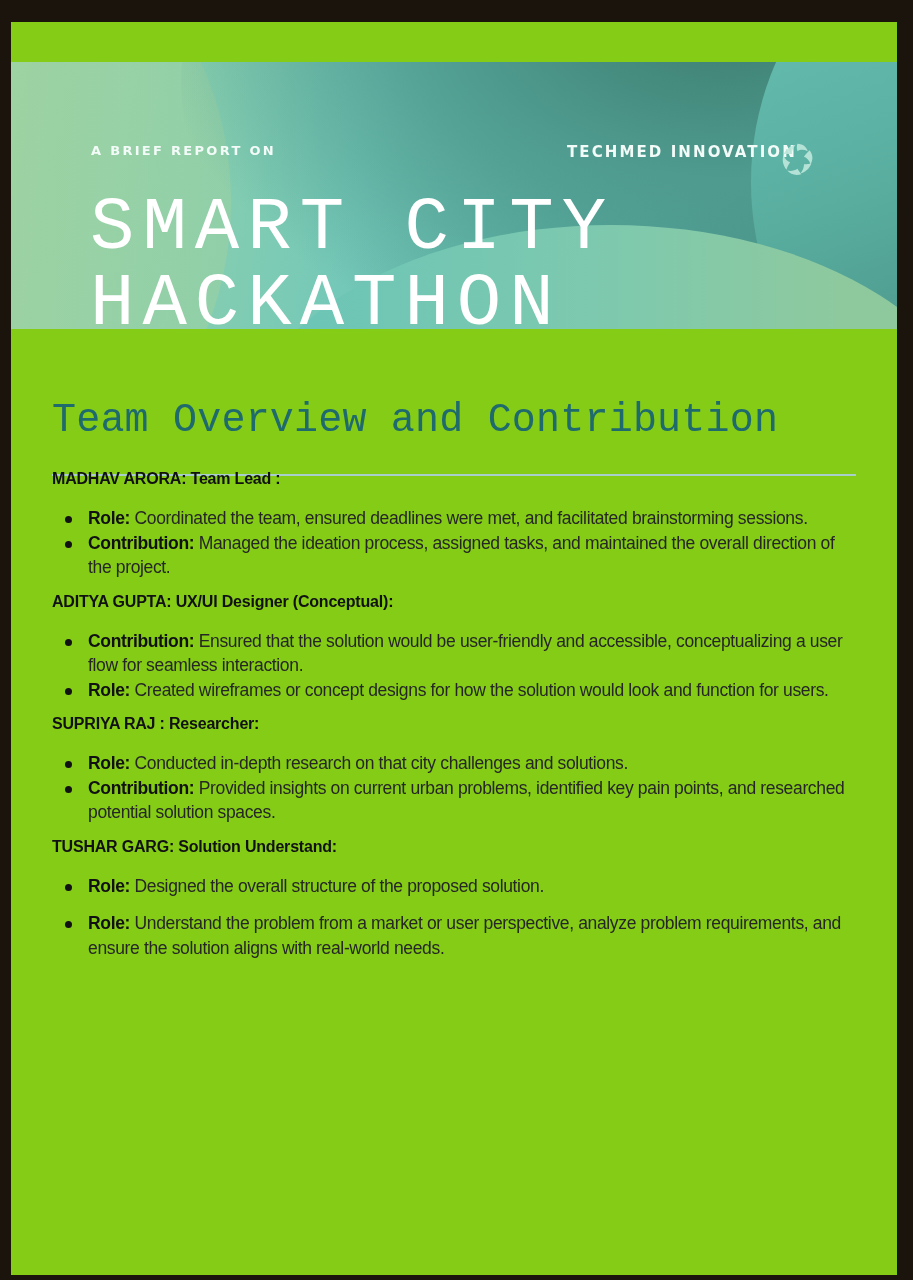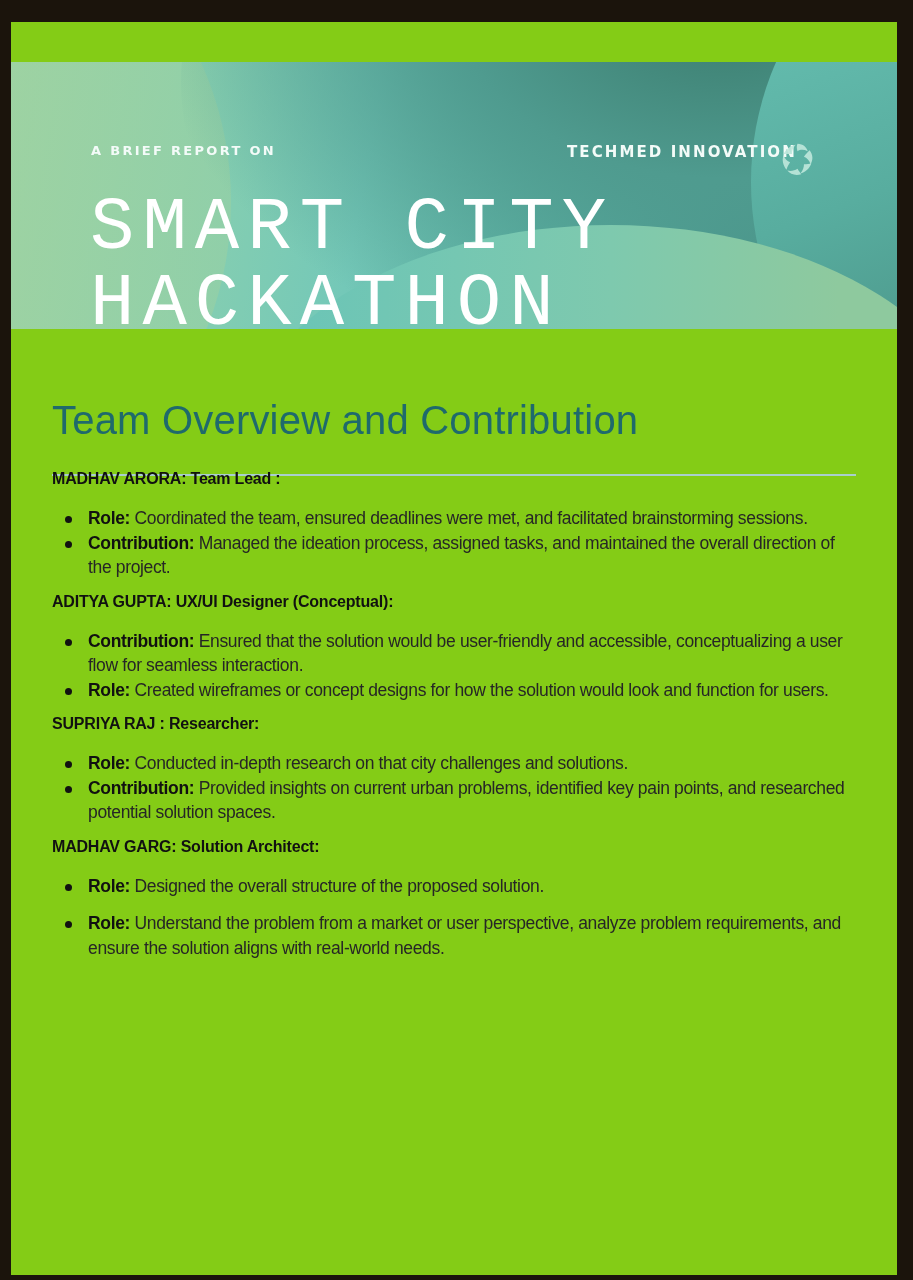--- a/index.html
+++ b/index.html
@@ -75,21 +75,21 @@
       line-height: 76px;
       letter-spacing: 8px;
       -webkit-text-stroke: 0;
     }
     .title div { white-space: nowrap; }
     .heading {
       position: absolute;
       left: 41px; top: 376px;
       margin: 0;
       color: #1f6a6c;
-      font-family: Liberation Sans, sans-serif;
+      font-family: Liberation Mono, monospace;
       font-weight: normal;
       font-size: 40px;
       letter-spacing: 0.2px;
     }
     .divider {
       position: absolute;
       left: 41px; top: 452px;
       width: 804px; height: 2px;
       background: #a9cfcd;
     }
@@ -177,21 +177,21 @@
 
     <div class="member">
       <div class="member-title">SUPRIYA RAJ : Researcher:</div>
       <ul>
         <li><span class="bullet"></span><b>Role:</b><span> Conducted in-depth research on that city challenges and solutions.</span></li>
         <li><span class="bullet"></span><b>Contribution:</b><span> Provided insights on current urban problems, identified key pain points, and researched potential solution spaces.</span></li>
       </ul>
     </div>
 
     <div class="member">
-      <div class="member-title">MADHAV GARG: Solution Architect:</div>
+      <div class="member-title">TUSHAR GARG: Solution Understand:</div>
       <ul>
         <li><span class="bullet"></span><b>Role:</b><span> Designed the overall structure of the proposed solution.</span></li>
       </ul>
     </div>
 
     <div class="member">
       <ul>
         <li><span class="bullet"></span><b>Role:</b><span> Understand the problem from a market or user perspective, analyze problem requirements, and ensure the solution aligns with real-world needs.</span></li>
       </ul>
     </div>

